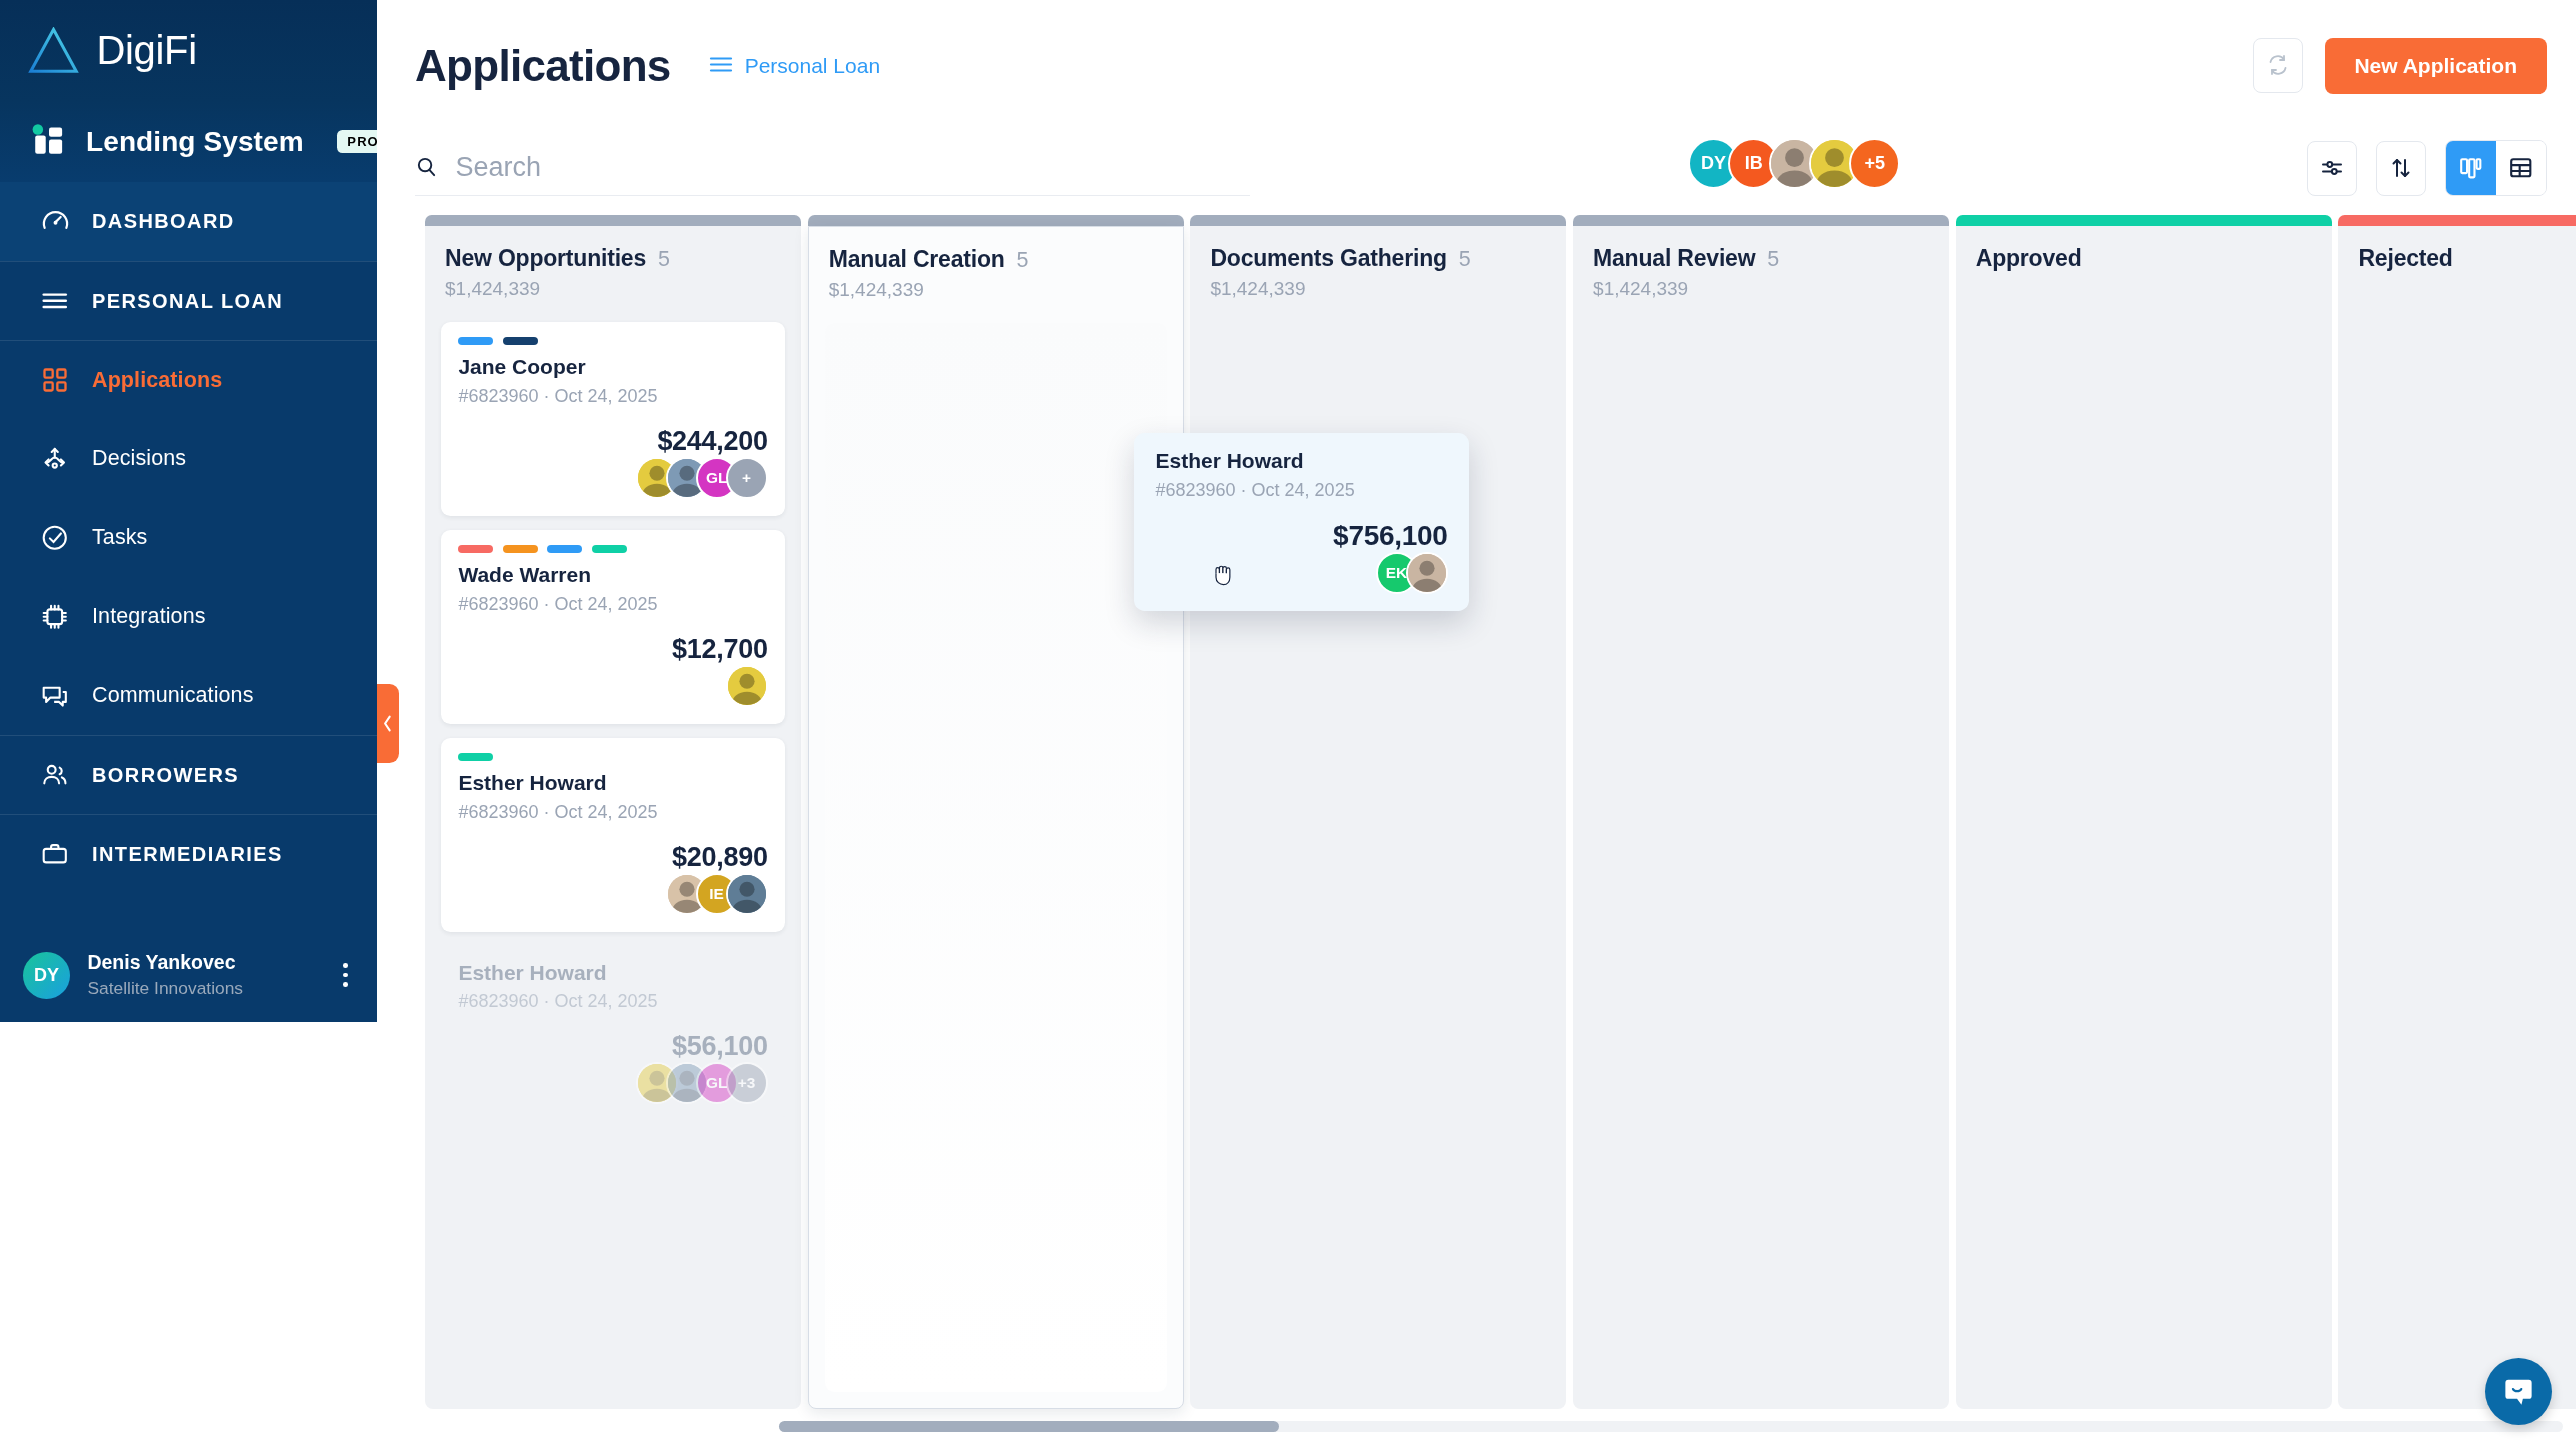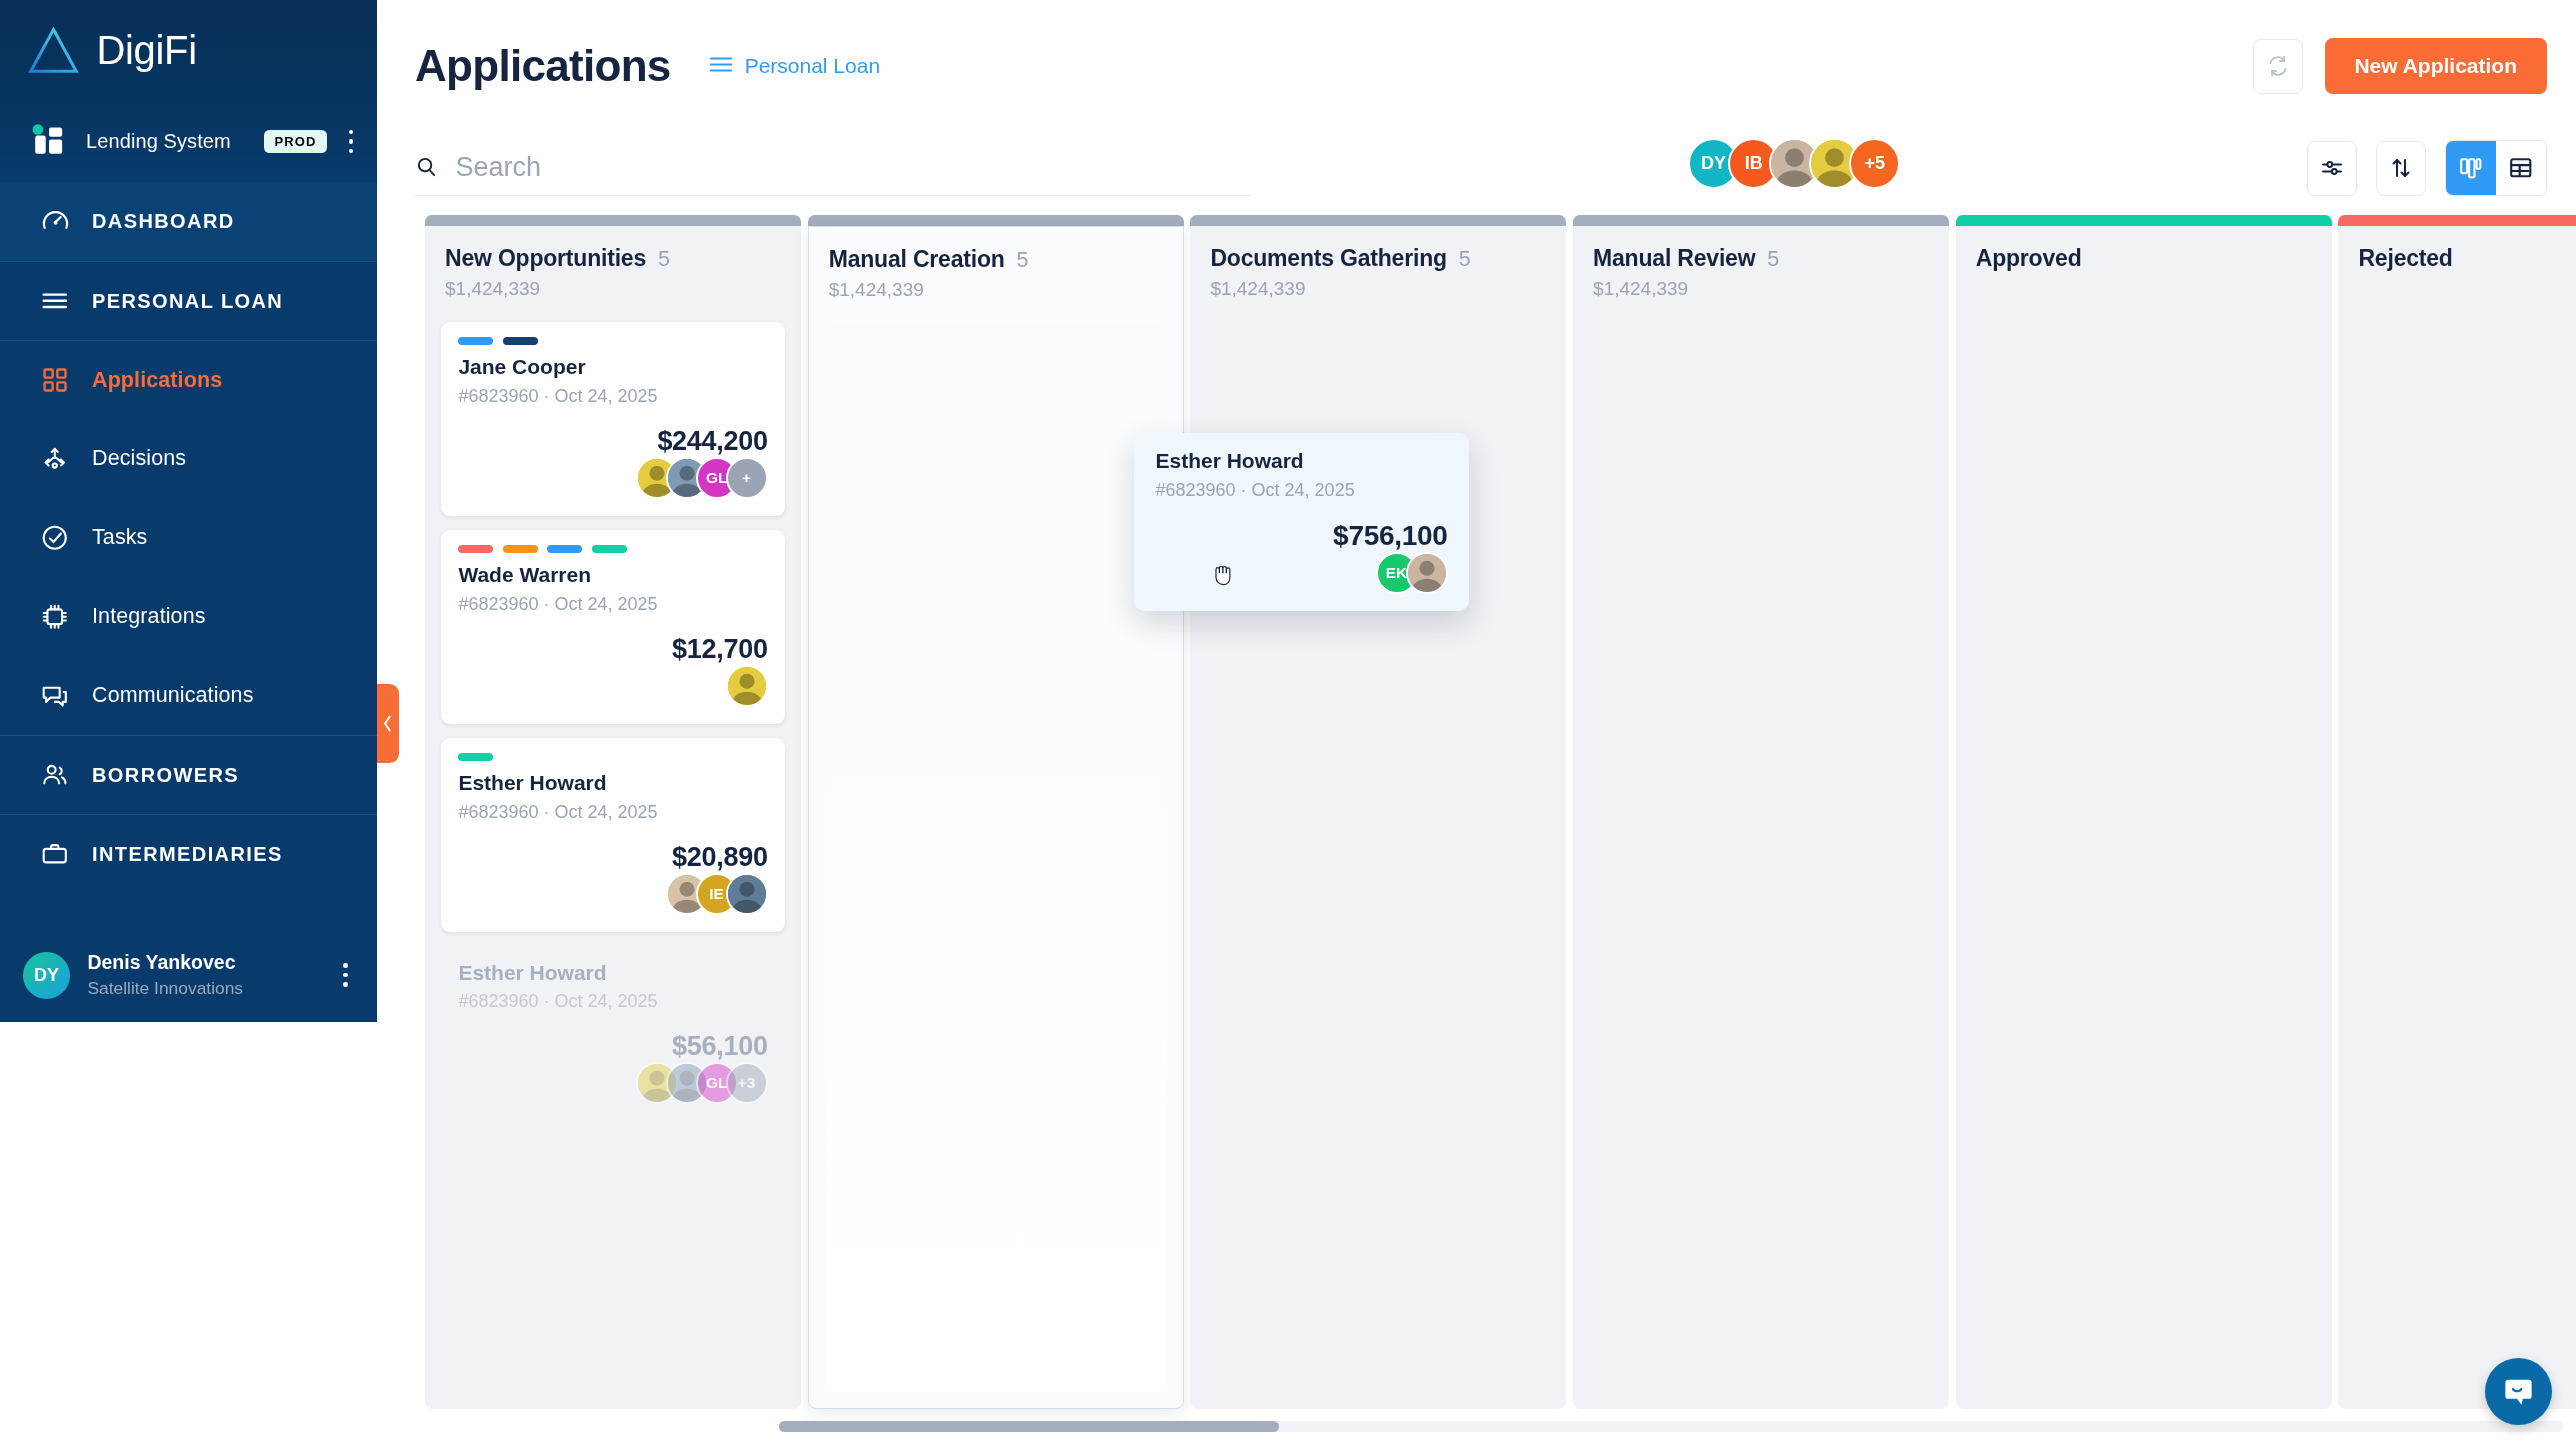--- a/index.html
+++ b/index.html
@@ -26,21 +26,21 @@
   .brand-logo { width: 51px; height: 48px; flex: 0 0 51px; }
   .brand-name { color: #fff; font-size: 40px; font-weight: 400; letter-spacing: -0.3px; }
 
   .env-row {
     height: 81px; display: flex; align-items: center;
     padding: 0 24px 0 28px; gap: 16px;
     background: linear-gradient(180deg,#07355f 0%, #083c6e 100%);
     position: relative;
   }
   .env-icon { width: 42px; height: 42px; position: relative; flex: 0 0 42px; }
-  .env-name { color: #fff; font-size: 20px; font-weight: 400; letter-spacing: 0.1px; white-space: nowrap;}
+  .env-name { color: #fff; font-size: 28px; font-weight: 700; letter-spacing: 0.1px; white-space: nowrap;}
   .env-badge {
     background: #e4f8f3; color: #000000; font-size: 13px; font-weight: 700;
     letter-spacing: 1.1px; padding: 4px 10.7px 3.4px; border-radius: 5.4px; margin-left: 17px;
   }
   .kebab { margin-left: auto; display: flex; flex-direction: column; gap: 4.7px; align-items: center; padding: 6.7px 5.4px; }
   .kebab i { width: 4.7px; height: 4.7px; border-radius: 50%; background: #ffffff; display: block; }
 
   .navlist { flex: 1 1 auto; padding-top: 0; }
   .navitem {
     display: flex; align-items: center; gap: 20px;
@@ -80,21 +80,21 @@
   
   .main { flex: 1 1 auto; height: 1449px; position: relative; background: #fff; overflow: hidden; }
 
   .topbar {
     height: 131px; display: flex; align-items: center;
     padding: 0 29.5px 0 38px;
   }
   .page-title { font-size: 44px; font-weight: 700; color: #16243f; letter-spacing: -0.7px; }
   .product-pill { display: flex; align-items: center; gap: 12px; margin-left: 38px; cursor: pointer; }
   .product-pill .lbl { color: #2f9bf6; font-size: 21px; }
-  .topbar-right { margin-left: auto; display: flex; align-items: flex-end; gap: 21.5px; }
+  .topbar-right { margin-left: auto; display: flex; align-items: flex-start; gap: 21.5px; }
   .icon-btn {
     width: 50px; height: 55px; border: 0.7px solid #e4e8ee; border-radius: 8px;
     background: #fff; display: flex; align-items: center; justify-content: center; cursor: pointer;
   }
   .btn-primary {
     background: #f96c36; color: #fff; font-size: 21px; font-weight: 700;
     border: none; border-radius: 8px; height: 56px; padding: 0 29.5px; cursor: pointer;
     font-family: "Liberation Sans", sans-serif;
   }
 

